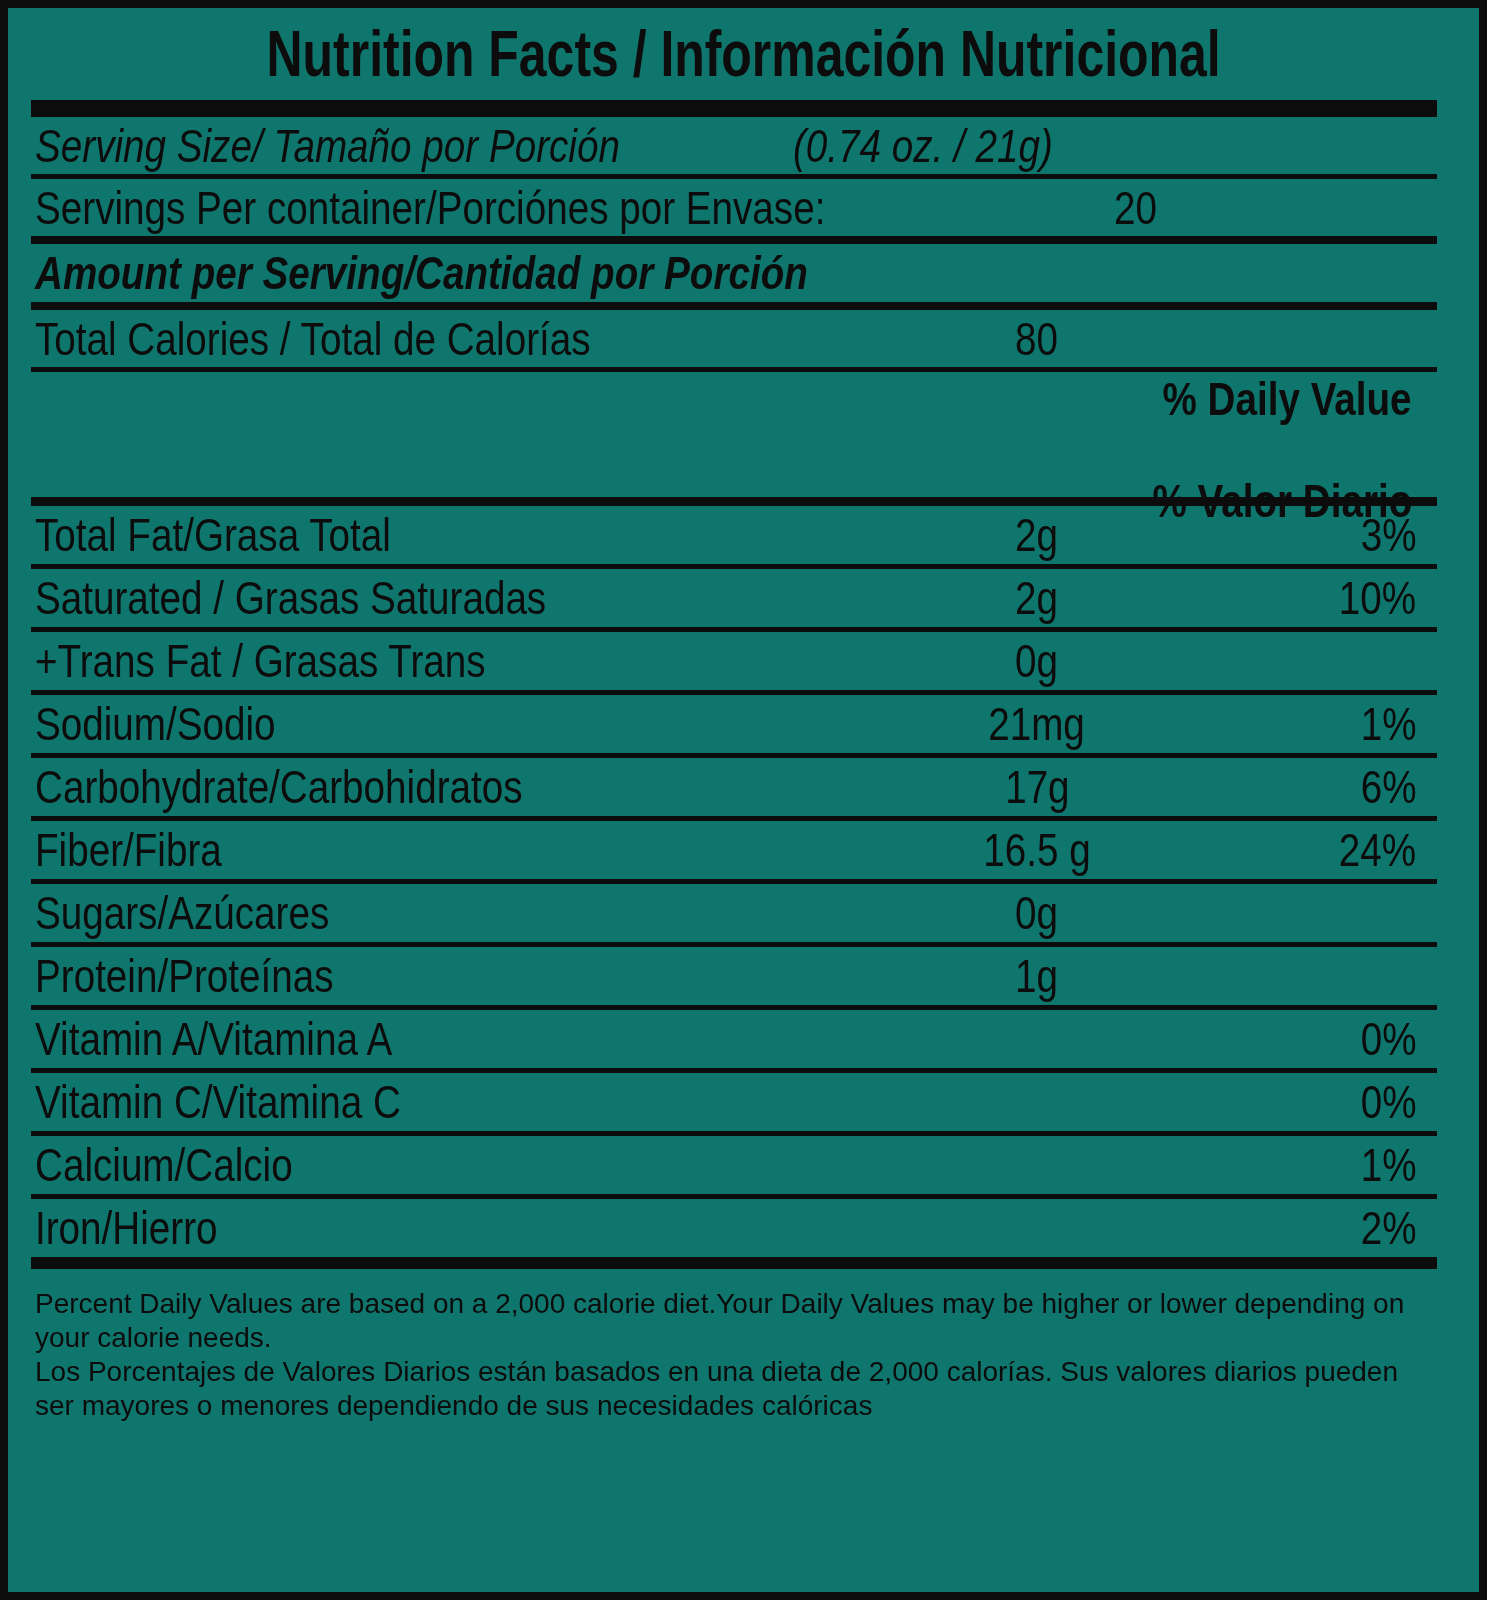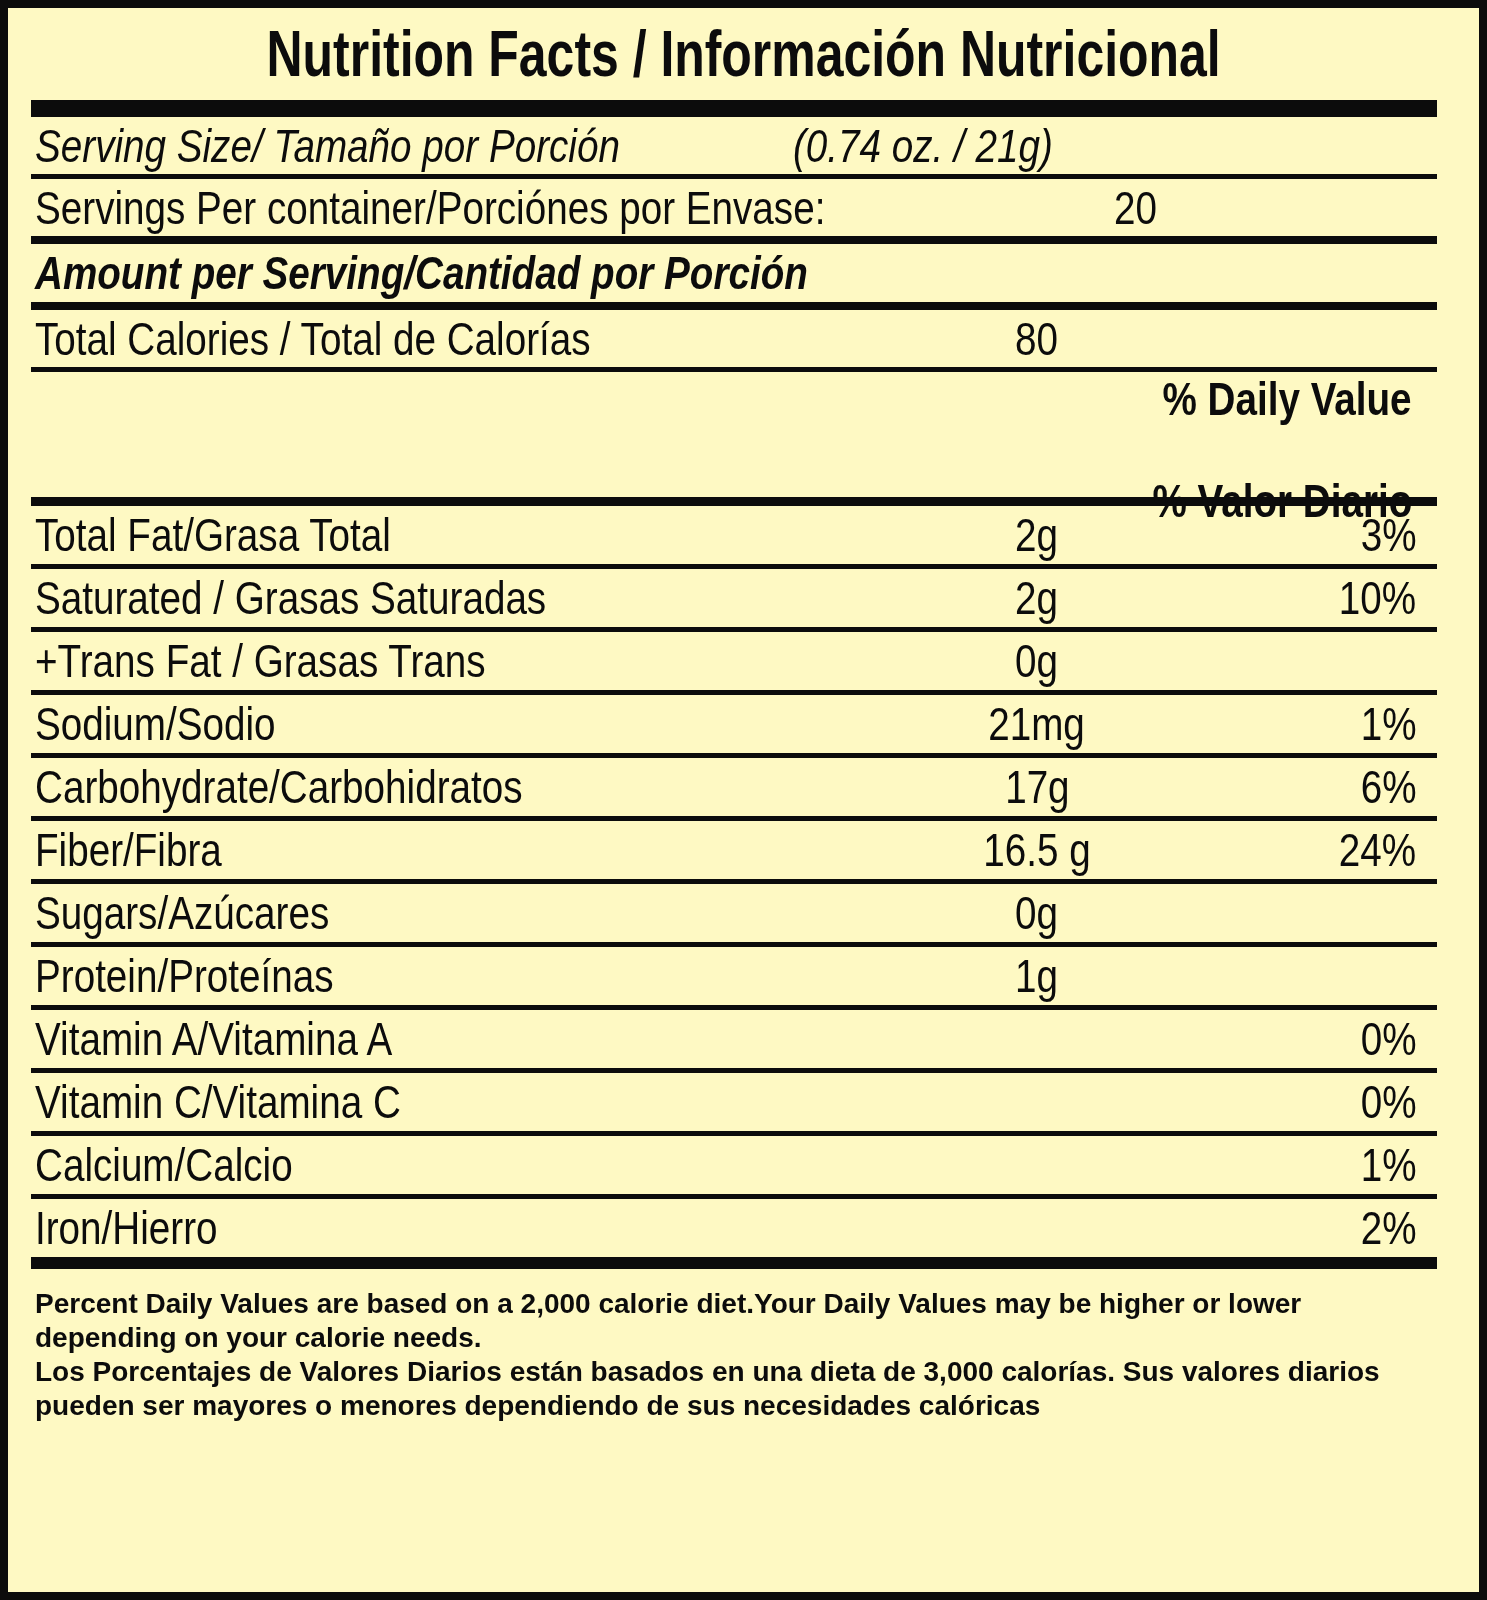--- a/index.html
+++ b/index.html
@@ -1,21 +1,21 @@
 <!DOCTYPE html>
 <html><head>
 <meta charset="utf-8">
 <style>
   html,body{margin:0;padding:0;background:#ffffff;}
   .label{
     position:relative;
     width:1487px;height:1600px;
     box-sizing:border-box;
     border:8px solid #0c0c0c;
-    background:#fef9c3;
+    background:#0f766e;
     color:#0c0c0c;
     font-family:"Liberation Sans",sans-serif;
     overflow:hidden;
   }
   .title-wrap{
     height:92px;
     display:flex;align-items:center;justify-content:center;
   }
   .title{
     font-size:64px;font-weight:bold;white-space:nowrap;
@@ -48,21 +48,21 @@
   .heading-row{height:58px;}
   .nrow{height:58px;}
   .dv-block{
     height:125px;border-bottom:9px solid #0c0c0c;
     display:flex;flex-direction:column;justify-content:space-evenly;
     align-items:flex-end;padding-right:25px;gap:48px;
   }
   .serving-value{margin-left:62px;}
   .footer{
     padding:18px 38px 0 27px;
-    font-size:28px;line-height:34px;font-weight:bold;
+    font-size:28px;line-height:34px;
   }
   .footer p{margin:0;}
 </style>
 </head>
 <body>
 
 <div class="label">
 
   <div class="title-wrap">
     <span class="title">Nutrition Facts / Información Nutricional</span>
@@ -156,16 +156,16 @@
     <div class="grid nrow sep-thick">
       <span class="t">Iron/Hierro</span>
       <span class="t center amt"></span>
       <span class="t right dv">2%</span>
     </div>
 
   </div>
 
   <div class="footer">
     <p>Percent Daily Values are based on a 2,000 calorie diet.Your Daily Values may be higher or lower depending on your calorie needs.</p>
-    <p>Los Porcentajes de Valores Diarios están basados en una dieta de 3,000 calorías. Sus valores diarios pueden ser mayores o menores dependiendo de sus necesidades calóricas</p>
+    <p>Los Porcentajes de Valores Diarios están basados en una dieta de 2,000 calorías. Sus valores diarios pueden ser mayores o menores dependiendo de sus necesidades calóricas</p>
   </div>
 
 </div>
 
 </body></html>

